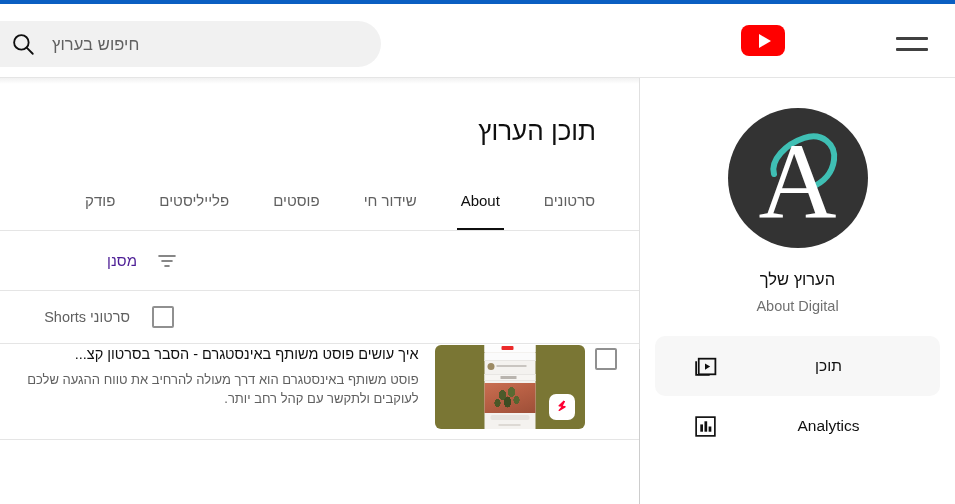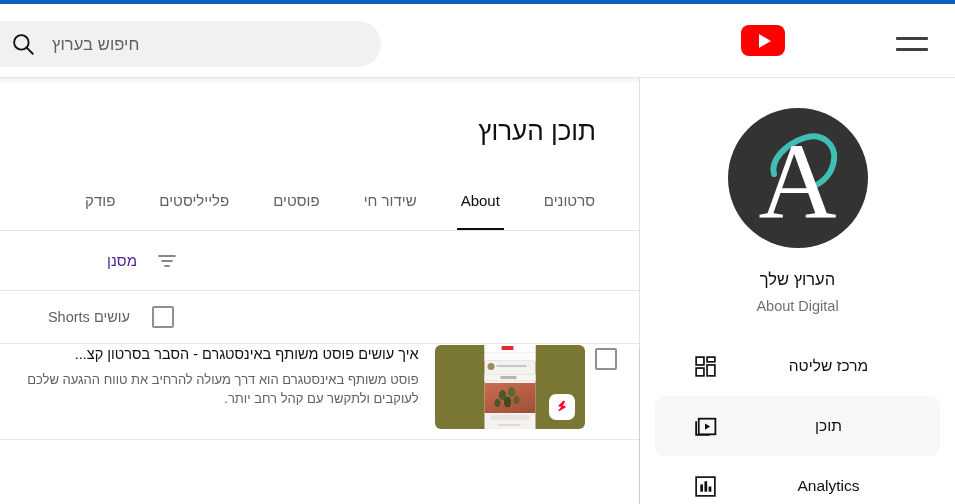--- a/index.html
+++ b/index.html
@@ -310,21 +310,21 @@
           <line x1="7" y1="12" x2="17" y2="12"></line>
           <line x1="10" y1="17" x2="14" y2="17"></line>
         </svg>
       </span>
       <span class="filter-label">מסנן</span>
     </div>
     <div class="filter-underline"></div>
 
     <div class="table-head">
       <span class="checkbox"></span>
-      <span class="table-head-label">עושים Shorts</span>
+      <span class="table-head-label">סרטוני Shorts</span>
     </div>
     <div class="table-head-underline"></div>
 
     <div class="video-row">
       <div class="row-check-cell">
         <span class="checkbox"></span>
       </div>
       <div class="thumb">
         <div class="thumb-phone">
           <div class="thumb-phone-topbar"></div>
@@ -368,33 +368,20 @@
         </svg>
         <span class="avatar-letter">A</span>
       </div>
     </div>
 
     <div class="channel-name">הערוץ שלך</div>
     <div class="channel-handle">About Digital</div>
 
     <div class="nav-list">
 
-      <div class="nav-item">
-        <span class="nav-icon">
-          <svg viewBox="0 0 24 24" width="25" height="25" fill="none" stroke="#0f0f0f" stroke-width="1.6">
-            <rect x="3" y="3" width="7.5" height="7.5"></rect>
-            <rect x="13.5" y="3" width="7.5" height="4.5"></rect>
-            <rect x="3" y="13.5" width="7.5" height="7.5"></rect>
-            <rect x="13.5" y="10.5" width="7.5" height="10.5"></rect>
-          </svg>
-        </span>
-        <span class="nav-label">
-          <span class="nav-label-inner">מרכז שליטה</span>
-        </span>
-      </div>
 
       <div class="nav-item active">
         <span class="nav-icon">
           <svg viewBox="0 0 24 24" width="25" height="25" fill="none" stroke="#0f0f0f" stroke-width="1.7">
             <rect x="5.5" y="4.5" width="16" height="15"></rect>
             <path d="M3 7 v13 h13" stroke-width="1.7"></path>
             <polygon points="11.5,9 11.5,15 16.5,12" fill="#0f0f0f" stroke="none"></polygon>
           </svg>
         </span>
         <span class="nav-label">

